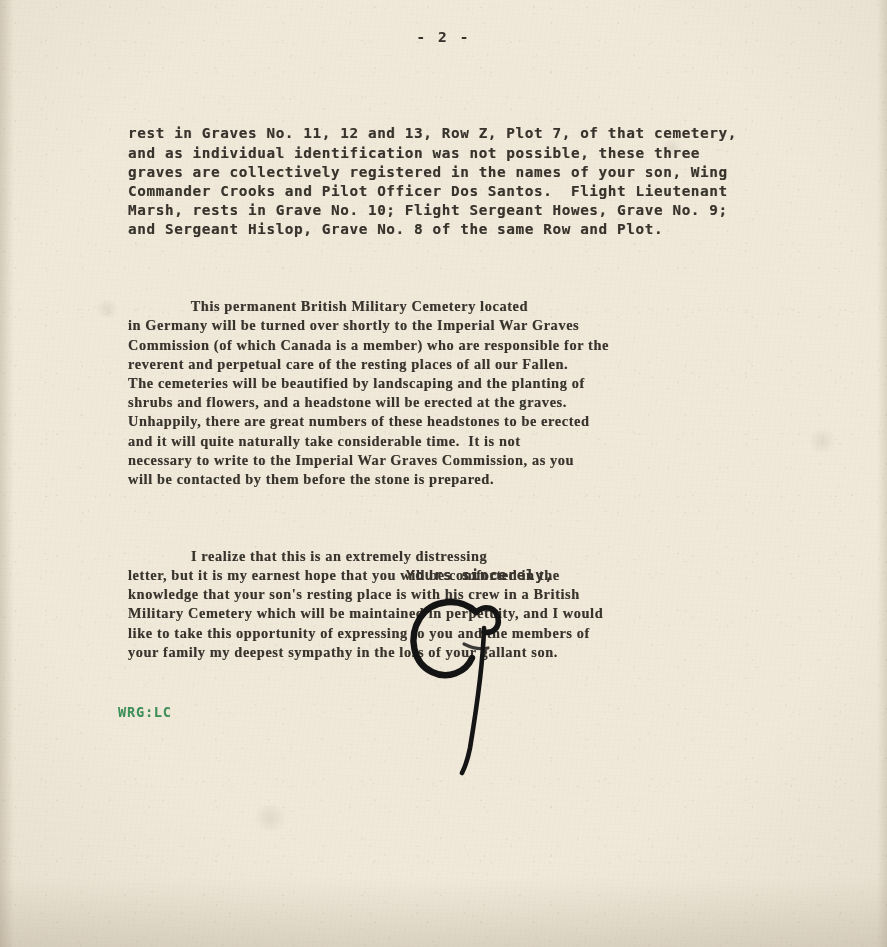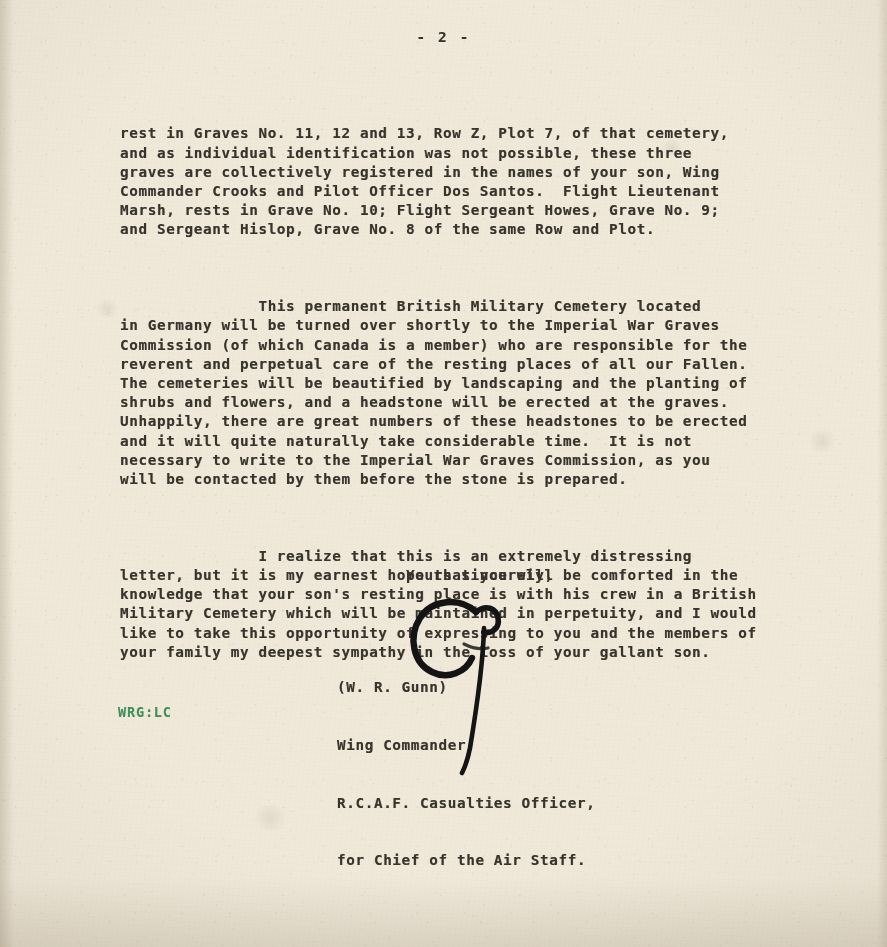--- a/index.html
+++ b/index.html
@@ -96,29 +96,30 @@
 
   #page-header {
     left: 0;
     top: 28px;
     width: 887px;
     text-align: center;
     letter-spacing: 2.2px;
   }
 
   #body-text {
-    left: 120px;
+    left: 128px;
     top: 86px;
   }
   #body-text p {
     margin: 0;
     white-space: pre;
   }
   #body-text p.gap {
     margin-top: 19.2px;
+    font-family: Liberation Serif, serif;
   }
 
   #closing {
     left: 406px;
     top: 566px;
   }
 
   #sig-block {
     left: 337px;
     top: 640px;
@@ -207,22 +208,16 @@
       <path d="M72 24 C56 9, 28 11, 16 30 C4 49, 9 75, 28 84 C44 92, 62 84, 68 70" stroke="#141414" stroke-width="6.4" stroke-linecap="round" fill="none"></path>
 
       <path d="M72 24 C82 16, 92 20, 94 30 C96 40, 88 46, 80 44" stroke="#141414" stroke-width="5.6" stroke-linecap="round" fill="none"></path>
 
       <path d="M80 40 C79 78, 73 118, 66 160 C63 175, 60 181, 58 185" stroke="#141414" stroke-width="4.6" stroke-linecap="round" fill="none"></path>
 
       <path d="M60 56 C68 60, 76 62, 84 60" stroke="#141414" stroke-width="3.2" stroke-linecap="round" fill="none" opacity="0.82"></path>
     </svg>
   </div>
 
-  <div class="typed" id="sig-block">
-    <div>(W. R. Gunn)</div>
-    <div>Wing Commander</div>
-    <div>R.C.A.F. Casualties Officer,</div>
-    <div>for Chief of the Air Staff.</div>
-  </div>
 
   <div class="typed" id="ref-initials">WRG:LC</div>
 
 </div>
 
 </body></html>

